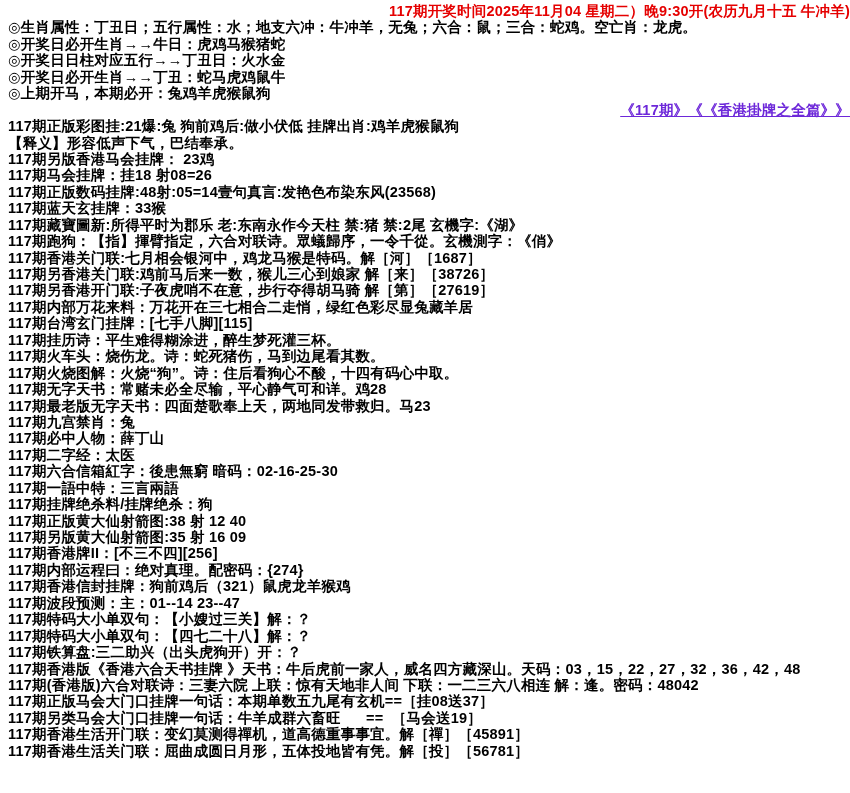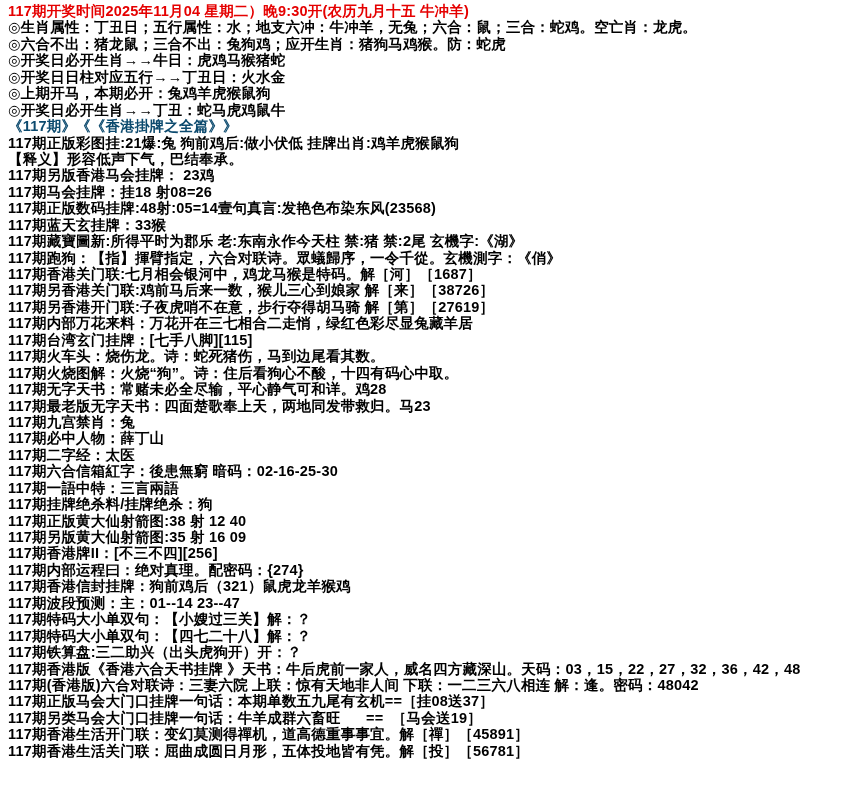--- a/index.html
+++ b/index.html
@@ -24,47 +24,48 @@
     letter-spacing: 0.2px;
   }
   .line {
     height: 16.45px;
     line-height: 16.45px;
     white-space: pre;
     overflow: hidden;
   }
   .line.red {
     color: #e50000;
+    text-align: right;
   }
 </style>
 </head>
 <body>
 
 <div class="page" id="page">
     <div class="line red" style="color: rgb(229, 0, 0);">117期开奖时间2025年11月04 星期二）晚9:30开(农历九月十五 牛冲羊)</div>
     <div class="line">◎生肖属性：丁丑日；五行属性：水；地支六冲：牛冲羊，无兔；六合：鼠；三合：蛇鸡。空亡肖：龙虎。</div>
-    <div class="line">◎六合不出：猪龙鼠；三合不出：兔狗鸡；应开生肖：猪狗马鸡猴。防：蛇虎</div>
     <div class="line">◎开奖日必开生肖→→牛日：虎鸡马猴猪蛇</div>
     <div class="line">◎开奖日日柱对应五行→→丁丑日：火水金</div>
+    <div class="line">◎开奖日必开生肖→→丁丑：蛇马虎鸡鼠牛</div>
     <div class="line">◎上期开马，本期必开：兔鸡羊虎猴鼠狗</div>
-    <div class="line">◎开奖日必开生肖→→丁丑：蛇马虎鸡鼠牛</div>
-    <div class="line red" style="color: #0c4a6e;">《117期》《《香港掛牌之全篇》》</div>
+    <div class="line red" style="color: #6d28d9; text-decoration: underline;">《117期》《《香港掛牌之全篇》》</div>
     <div class="line">117期正版彩图挂:21爆:兔 狗前鸡后:做小伏低 挂牌出肖:鸡羊虎猴鼠狗</div>
     <div class="line">【释义】形容低声下气，巴结奉承。</div>
     <div class="line">117期另版香港马会挂牌： 23鸡</div>
     <div class="line">117期马会挂牌：挂18 射08=26</div>
     <div class="line">117期正版数码挂牌:48射:05=14壹句真言:发艳色布染东风(23568)</div>
     <div class="line">117期蓝天玄挂牌：33猴</div>
     <div class="line">117期藏寶圖新:所得平时为郡乐 老:东南永作今天柱 禁:猪 禁:2尾 玄機字:《湖》</div>
     <div class="line">117期跑狗：【指】揮臂指定，六合对联诗。眾蟻歸序，一令千從。玄機測字：《俏》</div>
     <div class="line">117期香港关门联:七月相会银河中，鸡龙马猴是特码。解［河］［1687］</div>
     <div class="line">117期另香港关门联:鸡前马后来一数，猴儿三心到娘家 解［来］［38726］</div>
     <div class="line">117期另香港开门联:子夜虎哨不在意，步行夺得胡马骑 解［第］［27619］</div>
     <div class="line">117期内部万花来料：万花开在三七相合二走悄，绿红色彩尽显兔藏羊居</div>
     <div class="line">117期台湾玄门挂牌：[七手八脚][115]</div>
+    <div class="line">117期挂历诗：平生难得糊涂进，醉生梦死灌三杯。</div>
     <div class="line">117期火车头：烧伤龙。诗：蛇死猪伤，马到边尾看其数。</div>
     <div class="line">117期火烧图解：火烧“狗”。诗：住后看狗心不酸，十四有码心中取。</div>
     <div class="line">117期无字天书：常赌未必全尽输，平心静气可和详。鸡28</div>
     <div class="line">117期最老版无字天书：四面楚歌奉上天，两地同发带救归。马23</div>
     <div class="line">117期九宫禁肖：兔</div>
     <div class="line">117期必中人物：薛丁山</div>
     <div class="line">117期二字经：太医</div>
     <div class="line">117期六合信箱紅字：後患無窮 暗码：02-16-25-30</div>
     <div class="line">117期一語中特：三言兩語</div>
     <div class="line">117期挂牌绝杀料/挂牌绝杀：狗</div>

